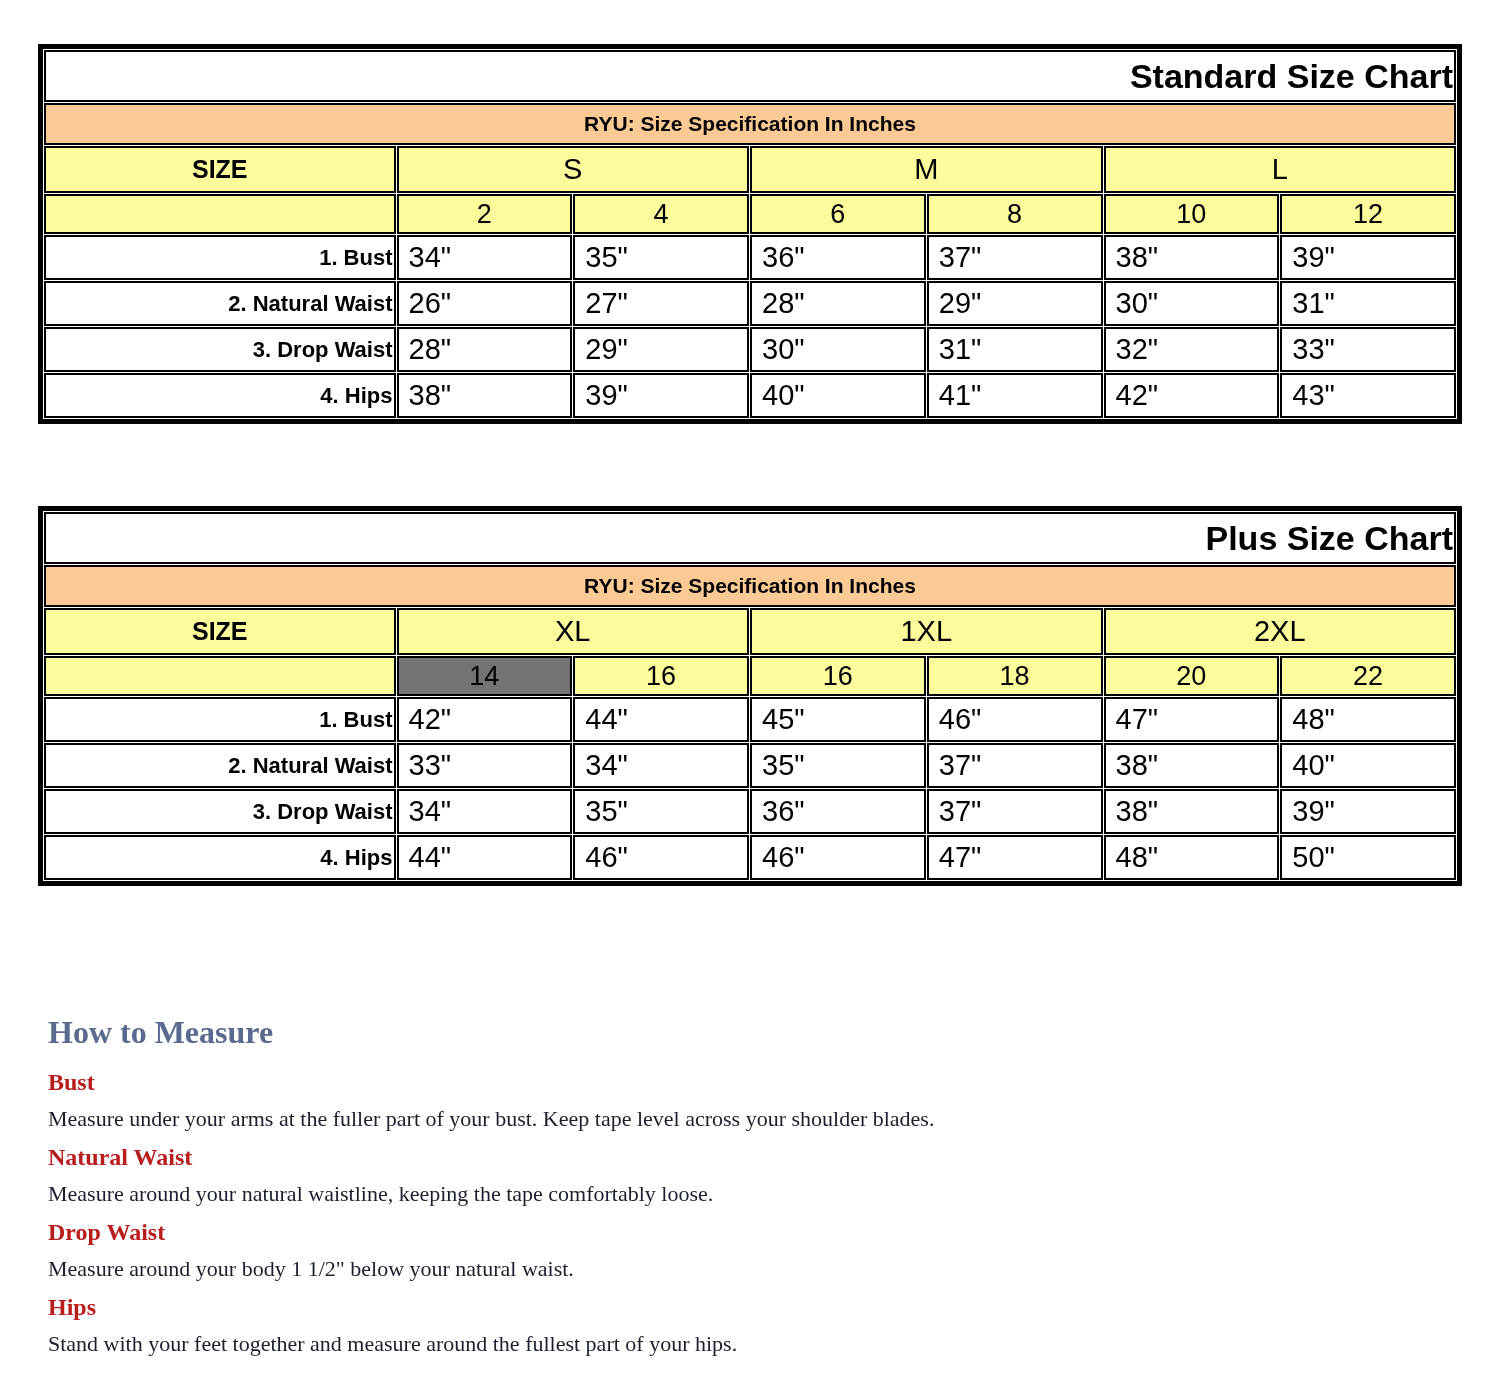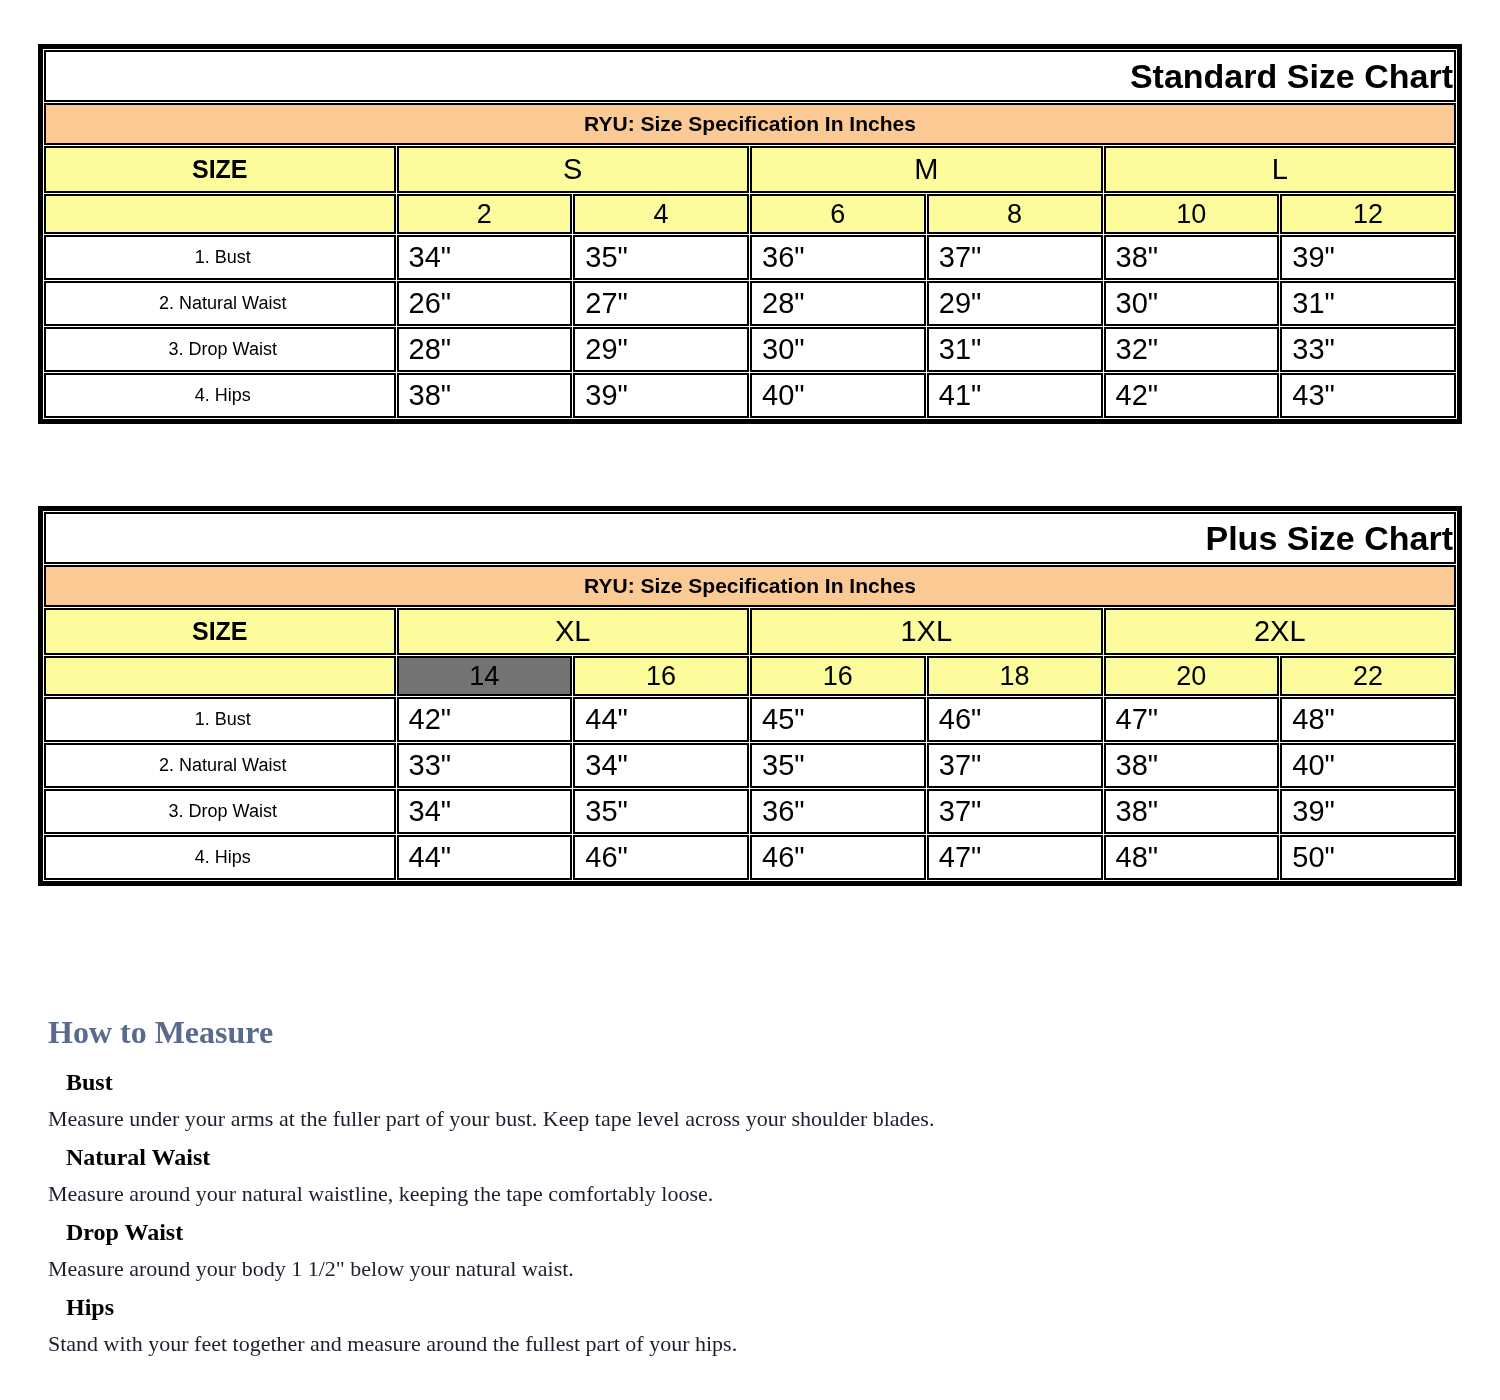--- a/index.html
+++ b/index.html
@@ -54,24 +54,24 @@
   td.size-header { font-size: 25px; font-weight: bold; }
   td.group-cell  { font-size: 29px; font-weight: normal; }
   tr.nums-row td {
     height: 34px;
     text-align: center;
     vertical-align: middle;
     font-size: 27px;
   }
   tr.data-row td { height: 39px; vertical-align: middle; background: #fff; }
   td.row-label {
-    font-size: 18px;
-    font-weight: normal;
+    font-size: 22px;
+    font-weight: bold;
     padding-left: 7px;
-    text-align: center;
+    text-align: right;
   }
   td.value-cell {
     font-size: 29px;
     padding-left: 10px;
     text-align: left;
     font-weight: normal;
   }
   .spacer-1 { height: 44px; }
   .spacer-2 { height: 82px; }
   .how-to-measure {
@@ -79,22 +79,22 @@
     font-family: Liberation Serif, serif;
   }
   .htm-title {
     font-size: 32px;
     font-weight: bold;
     margin: 0 0 18px 0;
   }
   .htm-label {
     font-size: 24px;
     font-weight: bold;
-    margin: 12px 0 10px 18px;
-    color: #000000;
+    margin: 12px 0 10px 0;
+    color: #b91c1c;
   }
   .htm-text {
     font-size: 22px;
     font-weight: normal;
     margin: 0 0 12px 0;
     color: #1b1f2e;
   }
 </style>
 </head>
 <body>

